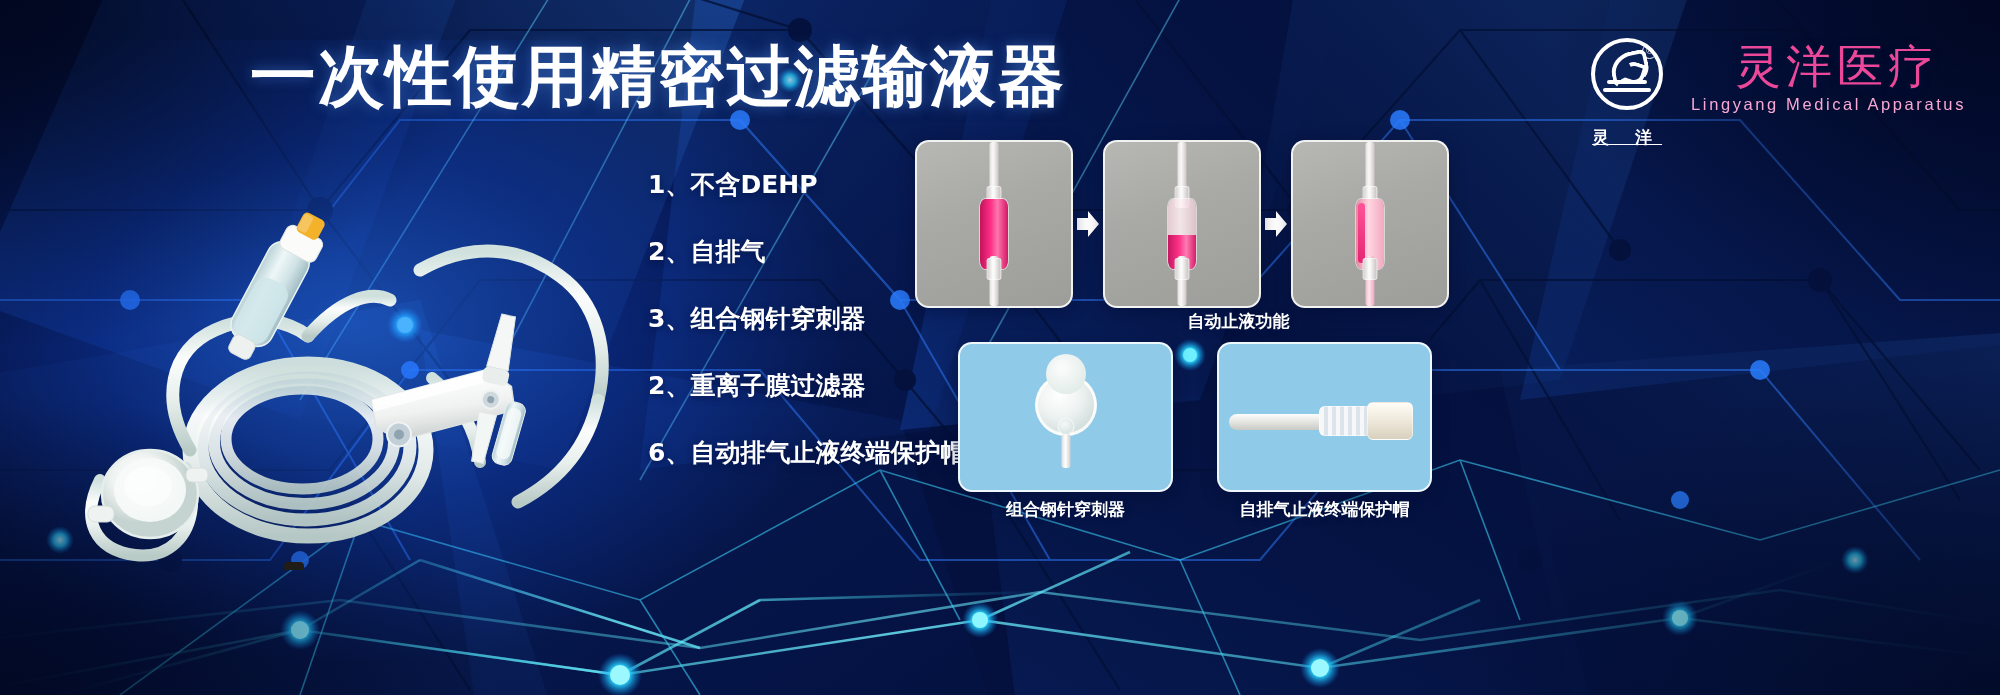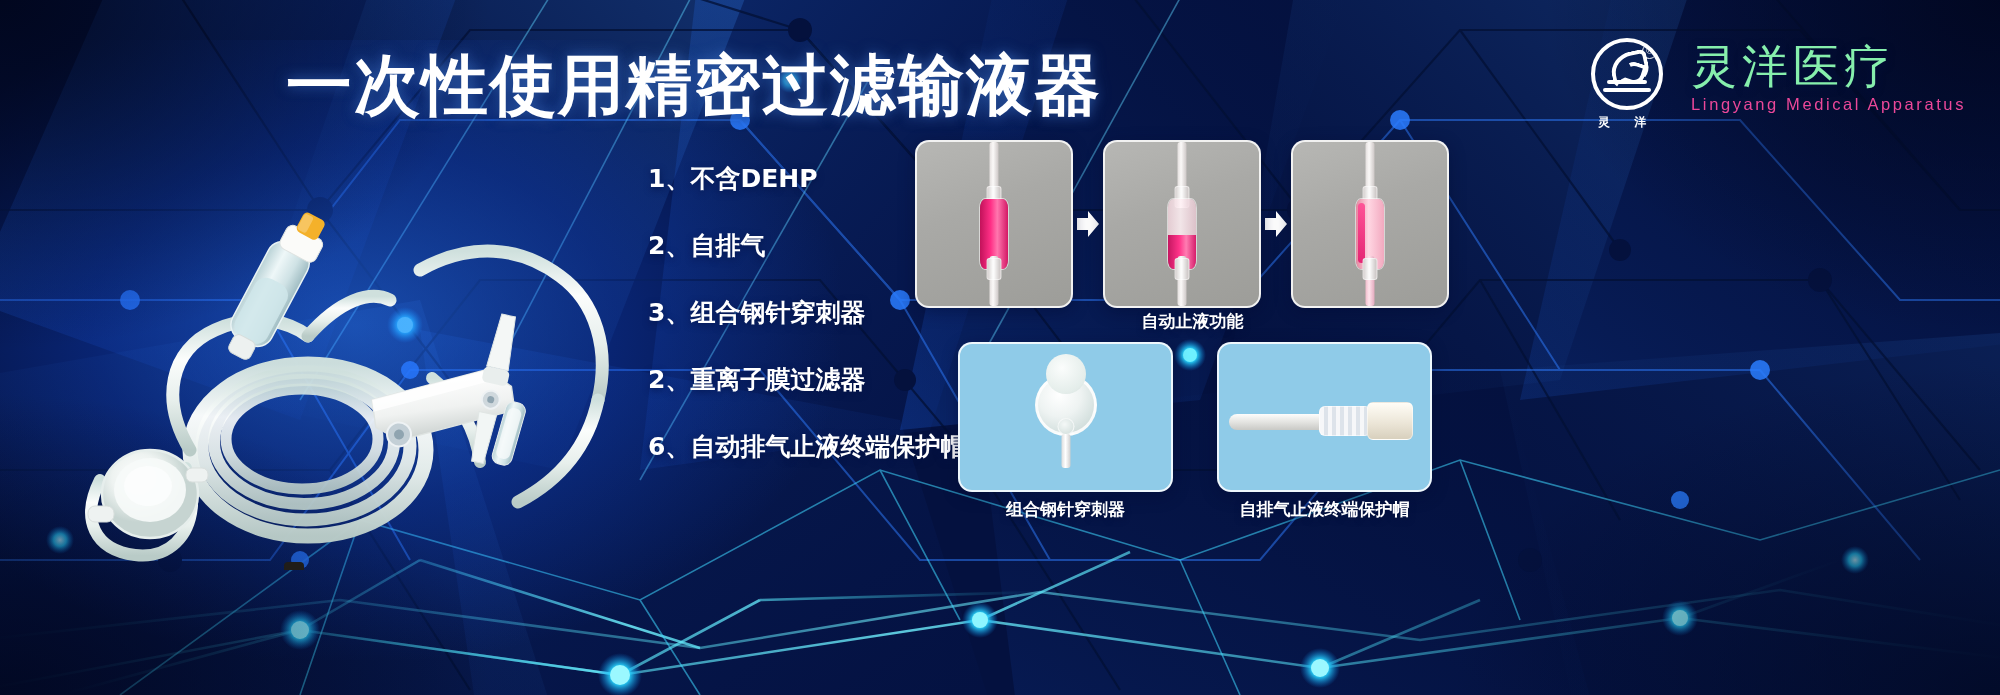--- a/index.html
+++ b/index.html
@@ -35,21 +35,21 @@
   .glow-left {
     position:absolute; left:-60px; top:40px; width:900px; height:620px;
     background:radial-gradient(ellipse at 46% 46%, rgba(40,120,255,.55) 0%, rgba(20,80,230,.30) 38%, rgba(10,50,170,0) 72%);
     pointer-events:none;
   }
   .hexlayer, .netlayer, .beams { position:absolute; inset:0; pointer-events:none; }
 
   
   .title-wrap {
     position:absolute; left:250px; top:44px; width:790px; height:84px;
-    display:flex; align-items:center;margin-left:36px;
+    display:flex; align-items:flex-start;
   }
   .main-title {
     font-size:66px; line-height:1;
     font-weight:bold;
     color:#ffffff;
     letter-spacing:2px;
     white-space:nowrap;
     text-shadow:0 0 14px rgba(90,160,255,.55), 0 3px 10px rgba(0,20,80,.65);
     font-family:"DejaVu Sans","Liberation Sans",sans-serif;
   }
@@ -81,42 +81,44 @@
     position:absolute; left:28px; top:20px; width:22px; height:22px;
     border:4px solid #fff; border-radius:50% 10% 50% 10%;
     border-left-color:transparent; transform:rotate(18deg);
   }
   .logo-reg {
     position:absolute; right:2px; top:2px;
     width:15px; height:15px; border:1.6px solid #fff; border-radius:50%;
     color:#fff; font-size:9px; line-height:12px; text-align:center;
   }
   .logo-cn-small {
-    margin-top:4px; color:#fff; font-size:12px; letter-spacing:10px;
+    margin-top:16px; color:#fff; font-size:17px; letter-spacing:10px;
     font-family:"DejaVu Sans","Liberation Sans",sans-serif; font-weight:bold;
     white-space:nowrap;
+    text-decoration:underline;
   }
   .logo-text { padding-top:4px; }
   .logo-cn {
-    color:#86efac; font-size:46px; line-height:1.05; letter-spacing:5px;
+    color:#ec4899; font-size:46px; line-height:1.05; letter-spacing:5px;
     font-family:"DejaVu Sans","Liberation Sans",sans-serif;
     text-shadow:0 2px 8px rgba(0,15,70,.6);
     white-space:nowrap;
+    margin-left:44px;
   }
   .logo-en {
-    color:#ec4899; font-size:16.5px; letter-spacing:2.6px; margin-top:5px;
+    color:#f9a8d4; font-size:16.5px; letter-spacing:2.6px; margin-top:5px;
     white-space:nowrap; text-align:center;
   }
 
   
   .product-stage { position:absolute; left:40px; top:150px; width:620px; height:420px; }
 
   
   .feature-list {
-    position:absolute; left:648px; top:166px; width:340px;
+    position:absolute; left:648px; top:172px; width:340px;
   }
   .feature-item {
     color:#ffffff;
     font-size:25px;
     font-weight:bold;
     line-height:1;
     margin-bottom:42px;
     white-space:nowrap;
     font-family:"DejaVu Sans","Liberation Sans",sans-serif;
     text-shadow:0 2px 7px rgba(0,18,70,.75);
@@ -159,21 +161,21 @@
     overflow:hidden;
   }
   .chamber .fill { position:absolute; left:0; right:0; bottom:0; }
   .lbl-under {
     color:#ffffff; font-weight:bold; font-size:17px;
     text-align:center; white-space:nowrap;
     text-shadow:0 2px 6px rgba(0,15,60,.8);
     font-family:"DejaVu Sans","Liberation Sans",sans-serif;
   }
   .cap-top {
-    position:absolute; left:915px; top:310px; width:555px;
+    position:absolute; left:961px; top:310px; width:555px;
   }
 
   .panels-bot {
     position:absolute; left:958px; top:342px;
     display:flex; gap:44px;
   }
   .ph-card2 {
     width:215px; height:150px; border-radius:14px;
     border:2px solid rgba(255,255,255,.85);
     background:#8fcbe8;

